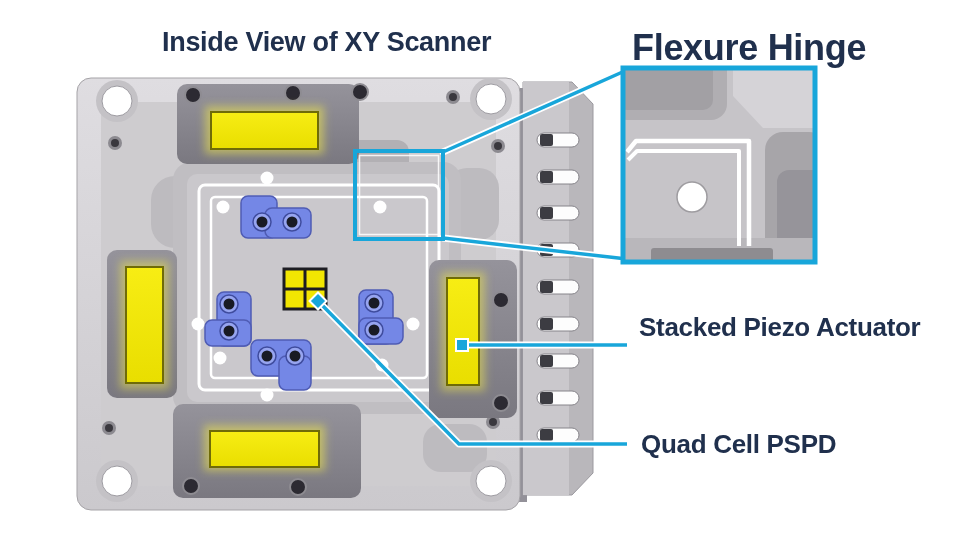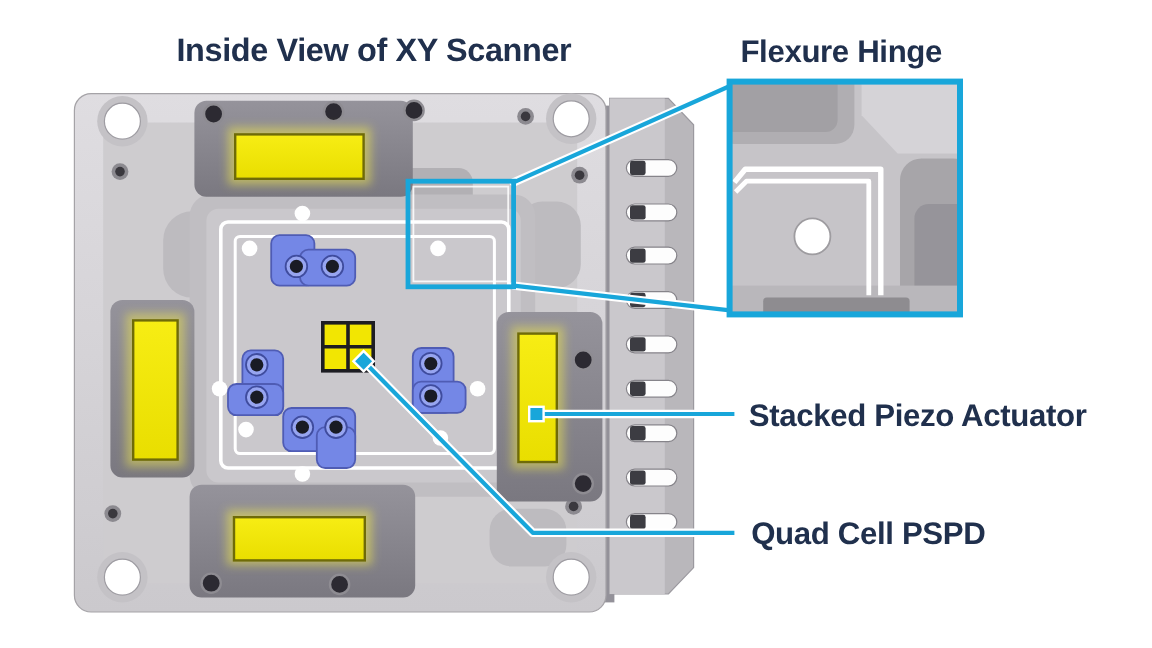--- a/index.html
+++ b/index.html
@@ -1,24 +1,24 @@
 <!DOCTYPE html>
 <html><head>
 <meta charset="utf-8">
 <style>
   html,body{margin:0;padding:0;}
   body{width:960px;height:540px;background:#ffffff;position:relative;overflow:hidden;
        font-family:"Liberation Sans",sans-serif;}
-  .stage{position:absolute;inset:0;width:795px;height:540px;}
+  .stage{position:absolute;inset:0;width:795px;height:540px;margin-left:15px;}
   svg{position:absolute;left:0;top:0;}
   .lbl{position:absolute;font-weight:700;font-size:26px;color:#20304d;
        letter-spacing:-0.3px;white-space:nowrap;line-height:1;}
   .lbl.title{left:147px;top:29px;font-size:27px;}
-  .lbl.flexure{left:617px;top:30px;font-size:26px;}
-  .lbl.actuator{left:624px;top:333px;}
+  .lbl.flexure{left:617px;top:30px;font-size:36px;}
+  .lbl.actuator{left:624px;top:314px;}
   .lbl.quad{left:626px;top:431px;text-align:right;}
 </style>
 </head>
 <body>
 
 <div class="stage">
 
 <svg width="960" height="540" viewBox="0 0 960 540">
   <defs>
     <linearGradient id="gPlate" x1="0" y1="0" x2="0" y2="1">

